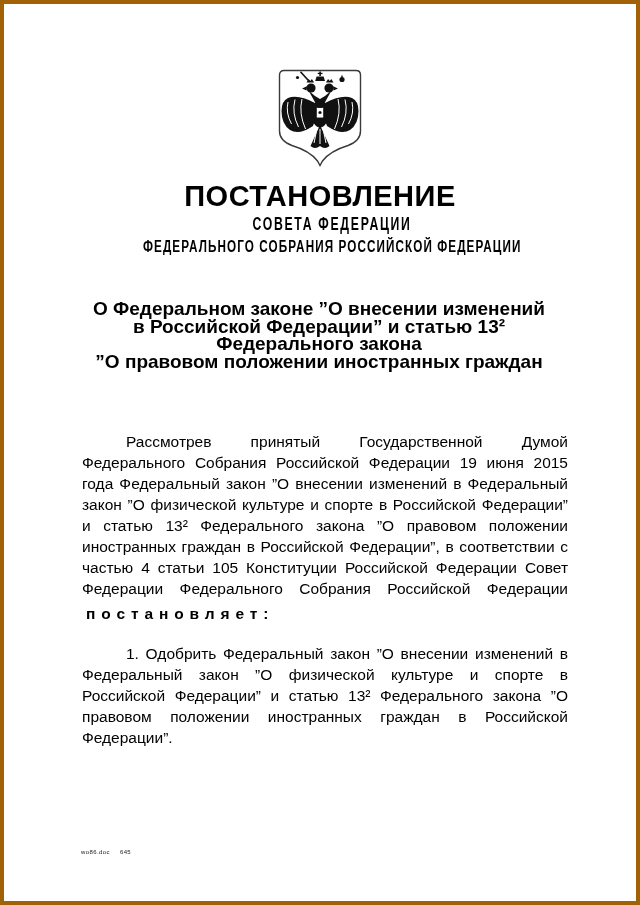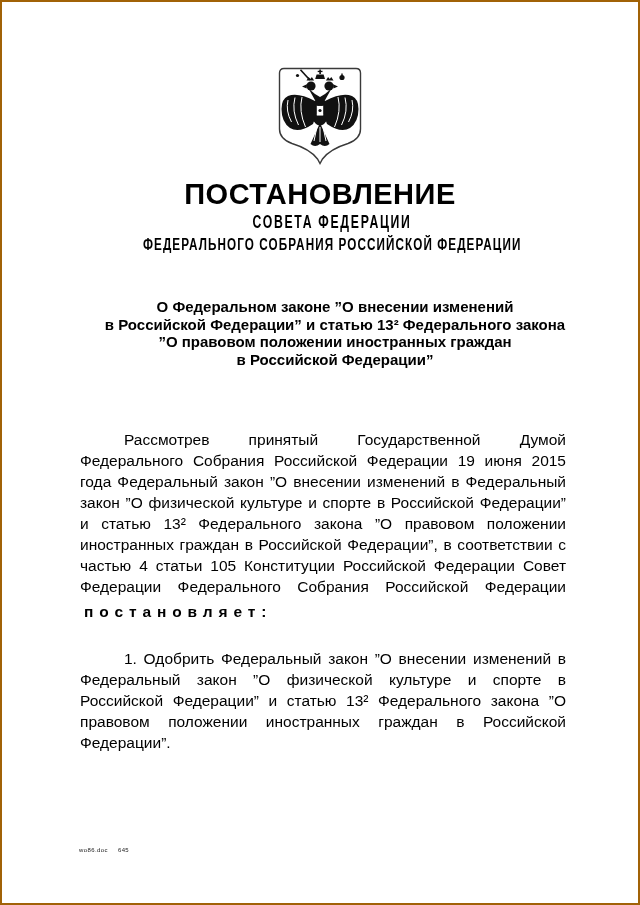--- a/index.html
+++ b/index.html
@@ -2,21 +2,21 @@
 <html><head>
 <meta charset="utf-8">
 <style>
   html, body { margin: 0; padding: 0; background: #ffffff; }
   .page {
     position: relative;
     width: 640px;
     height: 905px;
     margin: 0 auto;
     background: #ffffff;
-    border: 2px solid #a16207;
+    border: 4px solid #a16207;
     box-sizing: border-box;
     font-family: "Liberation Sans", sans-serif;
     color: #000000;
     overflow: hidden;
   }
 
   
   .emblem {
     position: absolute;
     top: 65px;
@@ -49,25 +49,25 @@
   }
   .title-sub1 { top: 210px; font-size: 18px; }
   .title-sub1 .squeeze { display: inline-block; transform: scaleX(0.68); transform-origin: center; letter-spacing: 2.5px; }
   .title-sub2 { top: 234px; font-size: 16px; }
   .title-sub2 .squeeze { display: inline-block; transform: scaleX(0.73); transform-origin: center; letter-spacing: 1.5px; }
 
   
   .subject {
     position: absolute;
     top: 296px;
-    left: 90px;
+    left: 72px;
     width: 486px;
     text-align: center;
     font-weight: bold;
-    font-size: 15px;
+    font-size: 19px;
     line-height: 17.5px;
   }
 
   
   .content {
     position: absolute;
     top: 427px;
     left: 78px;
     width: 486px;
     font-size: 15.5px;
@@ -77,21 +77,21 @@
     margin: 0;
     text-align: justify;
     text-indent: 44px;
   }
   .par-justify-all { text-align-last: justify; }
   .decree {
     font-weight: bold;
     letter-spacing: 0.38em;
     margin: 4px;
   }
-  .par-2 { margin-top: 26px; }
+  .par-2 { margin-top: 19px; }
 
   
   .footer {
     position: absolute;
     top: 845px;
     left: 77px;
     font-size: 6px;
     letter-spacing: 0.4px;
     color: #222222;
     white-space: nowrap;
@@ -156,21 +156,20 @@
     <span class="squeeze">СОВЕТА ФЕДЕРАЦИИ</span>
   </div>
   <div class="title-sub title-sub2">
     <span class="squeeze">ФЕДЕРАЛЬНОГО СОБРАНИЯ РОССИЙСКОЙ ФЕДЕРАЦИИ</span>
   </div>
 
   <div class="subject">
     <div>О Федеральном законе ”О внесении изменений</div>
     <div>в Российской Федерации” и статью 13² Федерального закона</div>
     <div>”О правовом положении иностранных граждан</div>
-    <div>в Российской Федерации”</div>
   </div>
 
   <div class="content">
     <p class="par par-justify-all">Рассмотрев принятый Государственной Думой Федерального Собрания Российской Федерации 19 июня 2015 года Федеральный закон ”О внесении изменений в Федеральный закон ”О физической культуре и спорте в Российской Федерации” и статью 13² Федерального закона ”О правовом положении иностранных граждан в Российской Федерации”, в соответствии с частью 4 статьи 105 Конституции Российской Федерации Совет Федерации Федерального Собрания Российской Федерации</p>
     <p class="decree">постановляет:</p>
     <p class="par par-2">1. Одобрить Федеральный закон ”О внесении изменений в Федеральный закон ”О физической культуре и спорте в Российской Федерации” и статью 13² Федерального закона ”О правовом положении иностранных граждан в Российской Федерации”.</p>
   </div>
 
   <div class="footer">
     <span>wo86.doc</span><span class="gap"></span><span>645</span>

